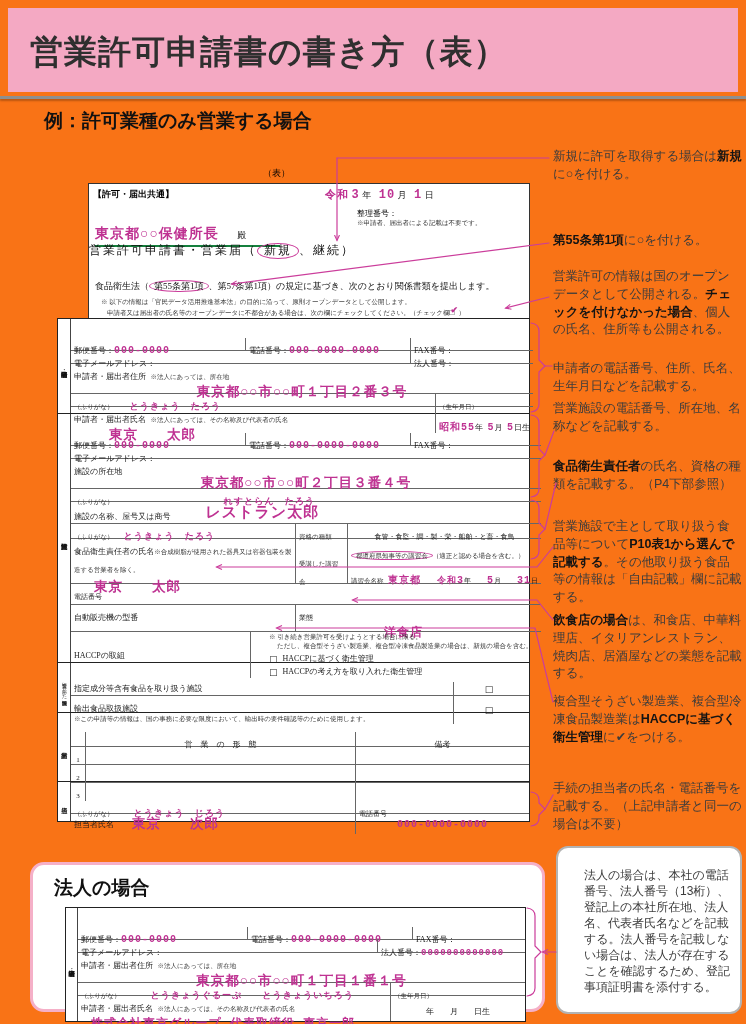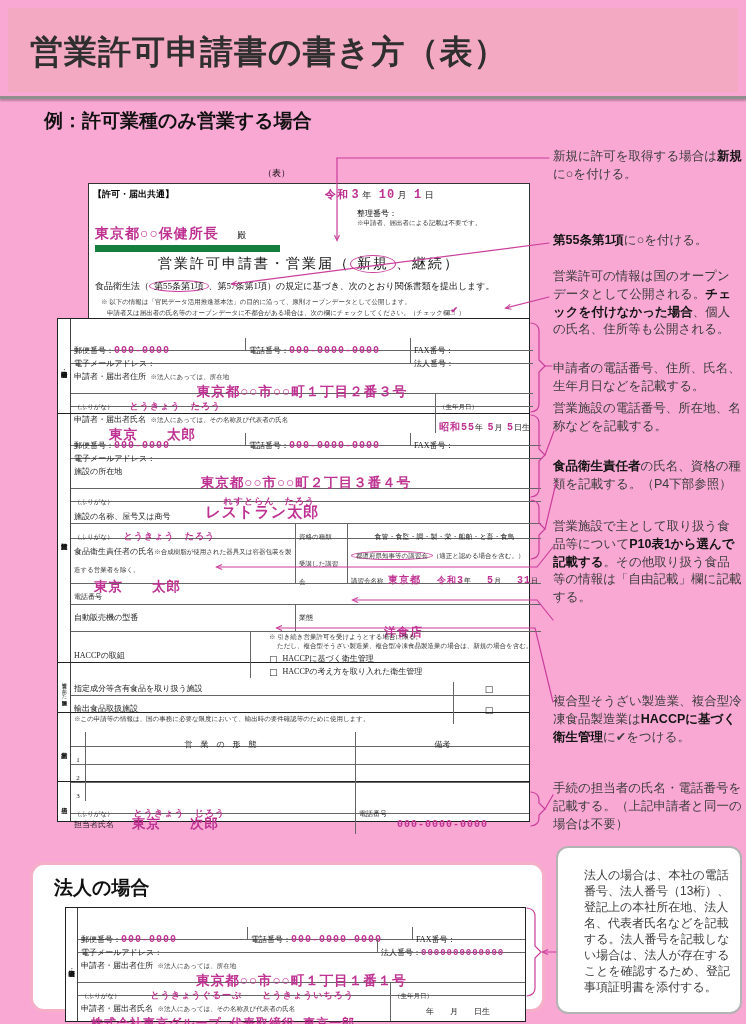--- a/index.html
+++ b/index.html
@@ -1,18 +1,18 @@
 <!DOCTYPE html>
 <html lang="ja" style="--header-bg: #f4a9c3; --accent: #bf3292; --annotation-text: #3c3c3c;"><head>
 <meta charset="utf-8">
 <style>
   :root{ --header-bg:#f4a9c3; --accent:#bf3292; --line:#cb3d9b; --annotation-text:#3c3c3c; }
   *{margin:0;padding:0;box-sizing:border-box;}
   body{background:#fff;font-family:"Liberation Sans",sans-serif;}
-  .stage{position:relative;width:746px;height:1024px;background:#f9a8d4;overflow:hidden;}
+  .stage{position:relative;width:746px;height:1024px;background:#f97316;overflow:hidden;}
   
   .band{position:absolute;left:8px;top:8px;right:8px;height:84px;background:var(--header-bg);z-index:1;}
   .band h1{position:absolute;left:22px;top:22px;font-size:33px;font-weight:700;color:#2f2f2f;letter-spacing:1px;}
   .rule{position:absolute;left:0;top:96px;width:746px;height:3px;background:#8f8f8f;box-shadow:0 2px 2px rgba(0,0,0,.25);z-index:1;}
   .subtitle{position:absolute;left:44px;top:108px;font-size:19px;font-weight:700;color:#111;z-index:1;}
   .serif{font-family:"Liberation Serif","DejaVu Serif",serif;}
   .lbl{font-size:8px;font-family:"Liberation Serif",serif;color:#1a1a1a;}
   .lbl7{font-size:7px;font-family:"Liberation Serif",serif;color:#1a1a1a;}
   .note{font-size:6.5px;font-family:"Liberation Serif",serif;color:#333;}
   .hand{font-family:Liberation Mono, monospace;font-weight:700;color:var(--accent);letter-spacing:1px;}
@@ -21,24 +21,24 @@
   .circ{display:inline-block;border:1.4px solid var(--line);border-radius:50%;padding:0 6px;line-height:1.15;}
   .circ.small{padding:0 4px;border-width:1px;}
   
   .headbox{position:absolute;left:88px;top:183px;width:442px;height:135px;border:1.5px solid #333;border-bottom:none;background:#fff;z-index:2;}
   .sheetlabel{position:absolute;left:263px;top:167px;font-size:9px;z-index:2;}
   .common{position:absolute;left:4px;top:4px;font-size:9px;font-weight:700;}
   .dateline{position:absolute;left:236px;top:3px;width:205px;font-size:10px;}
   .dateline .lbl{font-size:9px;}
   .ref{position:absolute;left:268px;top:24px;font-size:8px;}
   .refnote{position:absolute;left:268px;top:35px;}
-  .addressee{position:absolute;left:6px;top:40px;width:185px;border-bottom:7px solid #15803d;padding-bottom:2px;}
+  .addressee{position:absolute;left:6px;top:40px;width:185px;border-bottom:2px solid #15803d;padding-bottom:2px;}
   .addressee .hand{font-size:14px;}
   .addressee .tono{font-size:9px;margin-left:14px;color:#111;}
-  .doctitle{position:absolute;left:0;right:0;top:58px;text-align:center;font-size:14px;letter-spacing:2px;color:#111;margin-top:13px;}
+  .doctitle{position:absolute;left:0;right:0;top:58px;text-align:left;font-size:12px;letter-spacing:2px;color:#111;}
   .law{position:absolute;left:6px;top:96px;font-size:9px;color:#111;}
   .open1{position:absolute;left:12px;top:114px;}
   .open2{position:absolute;left:18px;top:124px;}
   .cbwrap{position:relative;display:inline-block;width:9px;}
   .ckboxsm{font-size:8px;color:#222;}
   .pinkck{position:absolute;left:1px;top:-3px;font-size:9px;color:var(--accent);font-weight:700;}
   
   .maintable{position:absolute;left:57px;top:318px;width:473px;border:1.5px solid #222;background:#fff;z-index:2;}
   .sec{display:flex;border-bottom:1.3px solid #222;}
   .sec:last-child{border-bottom:none;}
@@ -328,20 +328,21 @@
     <p><span>法人の場合は、本社の電話番号、法人番号（13桁）、登記上の本社所在地、法人名、代表者氏名などを記載する。法人番号を記載しない場合は、法人が存在することを確認するため、登記事項証明書を添付する。</span></p>
   </div>
 
   <div class="ann" style="top:148px"><span>新規に許可を取得する場合は</span><span class="b">新規</span><span>に○を付ける。</span></div>
   <div class="ann" style="top:232px"><span class="b">第55条第1項</span><span>に○を付ける。</span></div>
   <div class="ann" style="top:268px"><span>営業許可の情報は国のオープンデータとして公開される。</span><span class="b">チェックを付けなかった場合</span><span>、個人の氏名、住所等も公開される。</span></div>
   <div class="ann" style="top:360px"><span>申請者の電話番号、住所、氏名、生年月日などを記載する。</span></div>
   <div class="ann" style="top:400px"><span>営業施設の電話番号、所在地、名称などを記載する。</span></div>
   <div class="ann" style="top:458px"><span class="b">食品衛生責任者</span><span>の氏名、資格の種類を記載する。（P4下部参照）</span></div>
   <div class="ann" style="top:518px"><span>営業施設で主として取り扱う食品等について</span><span class="b">P10表1から選んで記載する</span><span>。その他取り扱う食品等の情報は「自由記載」欄に記載する。</span></div>
+  <div class="ann" style="top:612px"><span class="b">飲食店の場合</span><span>は、和食店、中華料理店、イタリアンレストラン、焼肉店、居酒屋などの業態を記載する。</span></div>
   <div class="ann" style="top:693px"><span>複合型そうざい製造業、複合型冷凍食品製造業は</span><span class="b">HACCPに基づく衛生管理</span><span>に✔をつける。</span></div>
   <div class="ann" style="top:780px"><span>手続の担当者の氏名・電話番号を記載する。（上記申請者と同一の場合は不要）</span></div>
 
   <svg class="overlay" width="746" height="1024" viewBox="0 0 746 1024">
     <defs>
       <marker id="arr" markerWidth="8" markerHeight="8" refX="5.5" refY="3" orient="auto-start-reverse" markerUnits="userSpaceOnUse">
         <path d="M0.5,0.5 L6,3 L0.5,5.5" fill="none" stroke="#cb3d9b" stroke-width="1.1"></path>
       </marker>
     </defs>
     <g fill="none" stroke="#cb3d9b" stroke-width="1.2" stroke-linecap="round">

